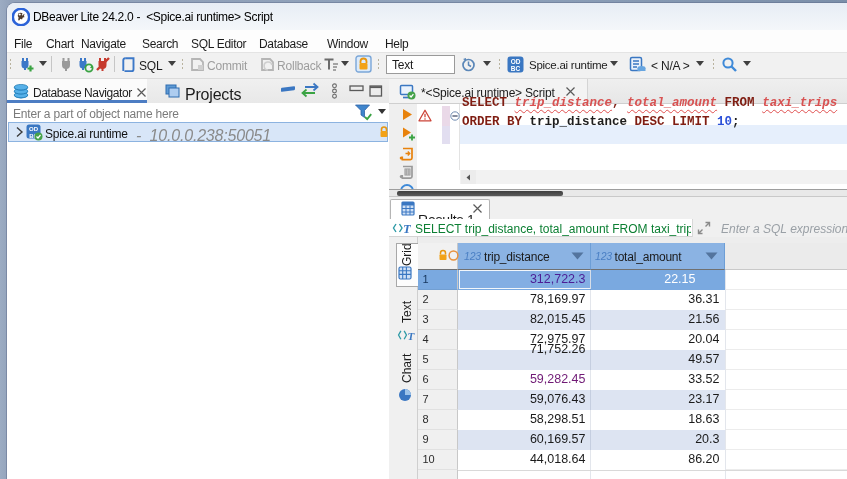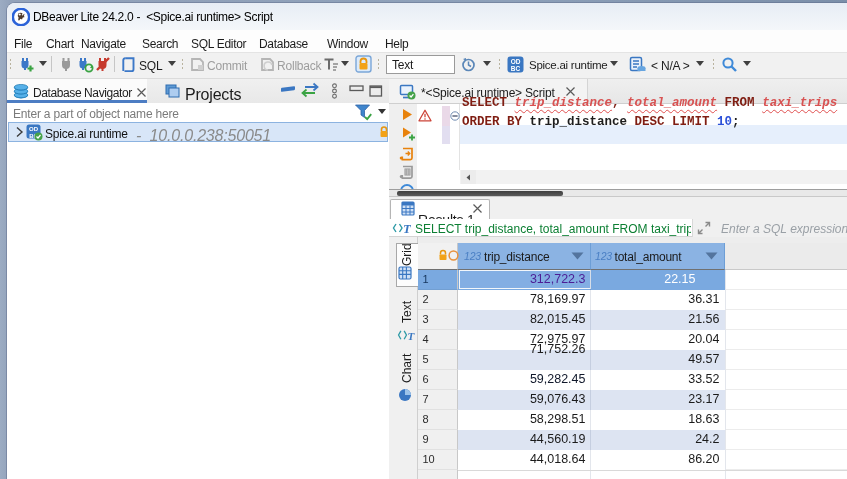--- a/index.html
+++ b/index.html
@@ -362,34 +362,34 @@
 <div class="a" style="left:417.5px;top:329.5px;width:40.5px;height:20px;background:#f0f0f0;border-right:1px solid #c8c8c8;border-bottom:1px solid rgba(0,0,0,0.06);font-size:11px;color:#2b2b2b;line-height:19px;padding-left:5px">4</div>
 <div class="a" style="left:458px;top:329.5px;width:266.5px;height:20px;background:#ffffff"></div>
 <div class="a cell" style="left:460px;top:329.5px;width:125.5px;line-height:19.5px;color:#1b1b1b">72,975.97</div>
 <div class="a cell" style="left:592px;top:329.5px;width:127.5px;line-height:19.5px;color:#1b1b1b">20.04</div>
 <div class="a" style="left:417.5px;top:349.5px;width:40.5px;height:20px;background:#f0f0f0;border-right:1px solid #c8c8c8;border-bottom:1px solid rgba(0,0,0,0.06);font-size:11px;color:#2b2b2b;line-height:19px;padding-left:5px">5</div>
 <div class="a" style="left:458px;top:349.5px;width:266.5px;height:20px;background:#dde4f2"></div>
 <div class="a cell" style="left:460px;top:340px;width:125.5px;line-height:19.5px;color:#1b1b1b">71,752.26</div>
 <div class="a cell" style="left:592px;top:349.5px;width:127.5px;line-height:19.5px;color:#1b1b1b">49.57</div>
 <div class="a" style="left:417.5px;top:369.5px;width:40.5px;height:20px;background:#f0f0f0;border-right:1px solid #c8c8c8;border-bottom:1px solid rgba(0,0,0,0.06);font-size:11px;color:#2b2b2b;line-height:19px;padding-left:5px">6</div>
 <div class="a" style="left:458px;top:369.5px;width:266.5px;height:20px;background:#ffffff"></div>
-<div class="a cell" style="left:460px;top:369.5px;width:125.5px;line-height:19.5px;color:#0f172a">59,282.45</div>
+<div class="a cell" style="left:460px;top:369.5px;width:125.5px;line-height:19.5px;color:#701a75">59,282.45</div>
 <div class="a cell" style="left:592px;top:369.5px;width:127.5px;line-height:19.5px;color:#1b1b1b">33.52</div>
 <div class="a" style="left:417.5px;top:389.5px;width:40.5px;height:20px;background:#f0f0f0;border-right:1px solid #c8c8c8;border-bottom:1px solid rgba(0,0,0,0.06);font-size:11px;color:#2b2b2b;line-height:19px;padding-left:5px">7</div>
 <div class="a" style="left:458px;top:389.5px;width:266.5px;height:20px;background:#dde4f2"></div>
 <div class="a cell" style="left:460px;top:389.5px;width:125.5px;line-height:19.5px;color:#1b1b1b">59,076.43</div>
 <div class="a cell" style="left:592px;top:389.5px;width:127.5px;line-height:19.5px;color:#1b1b1b">23.17</div>
 <div class="a" style="left:417.5px;top:409.5px;width:40.5px;height:20px;background:#f0f0f0;border-right:1px solid #c8c8c8;border-bottom:1px solid rgba(0,0,0,0.06);font-size:11px;color:#2b2b2b;line-height:19px;padding-left:5px">8</div>
 <div class="a" style="left:458px;top:409.5px;width:266.5px;height:20px;background:#ffffff"></div>
 <div class="a cell" style="left:460px;top:409.5px;width:125.5px;line-height:19.5px;color:#1b1b1b">58,298.51</div>
 <div class="a cell" style="left:592px;top:409.5px;width:127.5px;line-height:19.5px;color:#1b1b1b">18.63</div>
 <div class="a" style="left:417.5px;top:429.5px;width:40.5px;height:20px;background:#f0f0f0;border-right:1px solid #c8c8c8;border-bottom:1px solid rgba(0,0,0,0.06);font-size:11px;color:#2b2b2b;line-height:19px;padding-left:5px">9</div>
 <div class="a" style="left:458px;top:429.5px;width:266.5px;height:20px;background:#dde4f2"></div>
-<div class="a cell" style="left:460px;top:429.5px;width:125.5px;line-height:19.5px;color:#1b1b1b">44,560.19</div>
-<div class="a cell" style="left:592px;top:429.5px;width:127.5px;line-height:19.5px;color:#1b1b1b">24.2</div>
+<div class="a cell" style="left:460px;top:429.5px;width:125.5px;line-height:19.5px;color:#1b1b1b">60,169.57</div>
+<div class="a cell" style="left:592px;top:429.5px;width:127.5px;line-height:19.5px;color:#1b1b1b">20.3</div>
 <div class="a" style="left:417.5px;top:449.5px;width:40.5px;height:20px;background:#f0f0f0;border-right:1px solid #c8c8c8;border-bottom:1px solid rgba(0,0,0,0.06);font-size:11px;color:#2b2b2b;line-height:19px;padding-left:5px">10</div>
 <div class="a" style="left:458px;top:449.5px;width:266.5px;height:20px;background:#ffffff"></div>
 <div class="a cell" style="left:460px;top:449.5px;width:125.5px;line-height:19.5px;color:#1b1b1b">44,018.64</div>
 <div class="a cell" style="left:592px;top:449.5px;width:127.5px;line-height:19.5px;color:#1b1b1b">86.20</div>
 <div class="a" style="left:417.5px;top:469.5px;width:40.5px;height:9.5px;background:#f0f0f0;border-right:1px solid #c8c8c8"></div>
 <div class="a" style="left:590px;top:269.5px;width:1px;height:209.5px;background:rgba(60,80,120,0.14)"></div>
 <div class="a" style="left:724.5px;top:269.5px;width:1px;height:209.5px;background:rgba(60,80,120,0.14)"></div>
 <div class="a" style="left:725.5px;top:289.0px;width:121.5px;height:1px;background:#ececec"></div>
 <div class="a" style="left:725.5px;top:309.0px;width:121.5px;height:1px;background:#ececec"></div>
 <div class="a" style="left:725.5px;top:329.0px;width:121.5px;height:1px;background:#ececec"></div>

